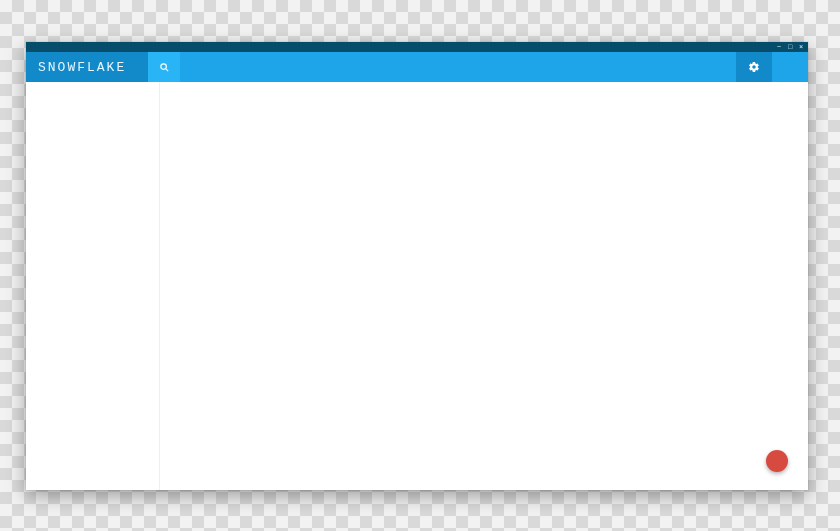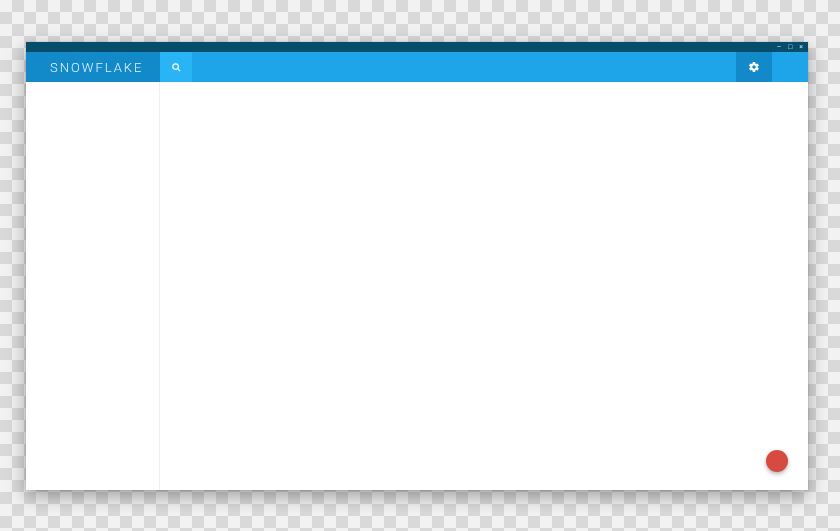--- a/index.html
+++ b/index.html
@@ -59,29 +59,30 @@
   }
 
   
   .header {
     height: 30px;
     background: #1ea4e8;
     display: flex;
     align-items: stretch;
   }
   .brand {
-    width: 134px;
+    width: 122px;
     background: #1289c9;
     color: #e8f6fd;
     display: flex;
     align-items: center;
-    padding-left: 24px;
+    padding-left: 12px;
     font-size: 13px;
     font-weight: 300;
     letter-spacing: 2px;
+    font-family: Liberation Mono, monospace;
   }
   .search-block {
     width: 32px;
     background: #28b4f5;
     display: flex;
     align-items: center;
     justify-content: center;
     cursor: pointer;
   }
   .search-input-wrap {

